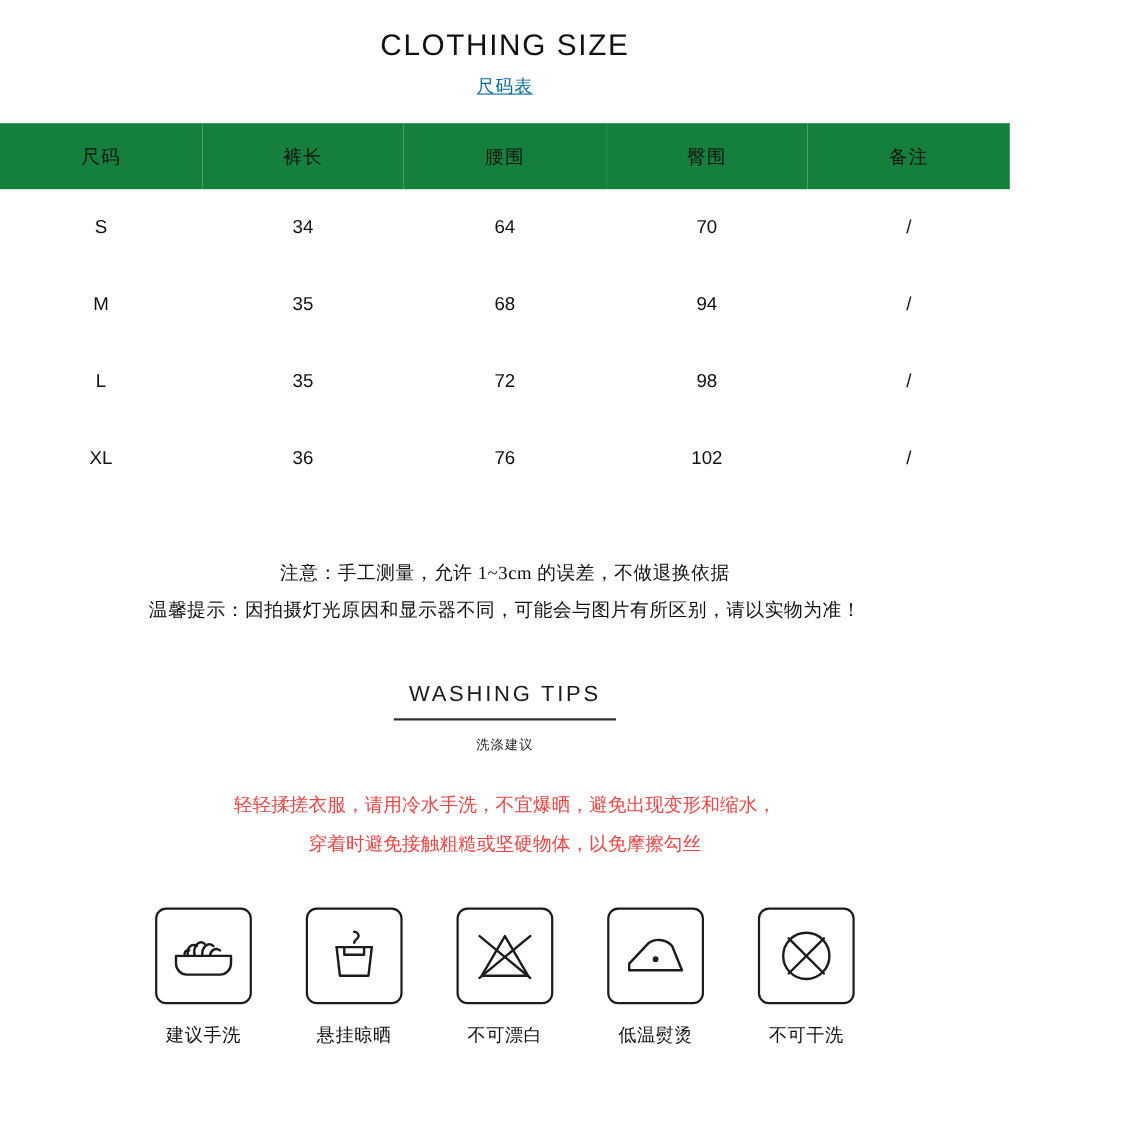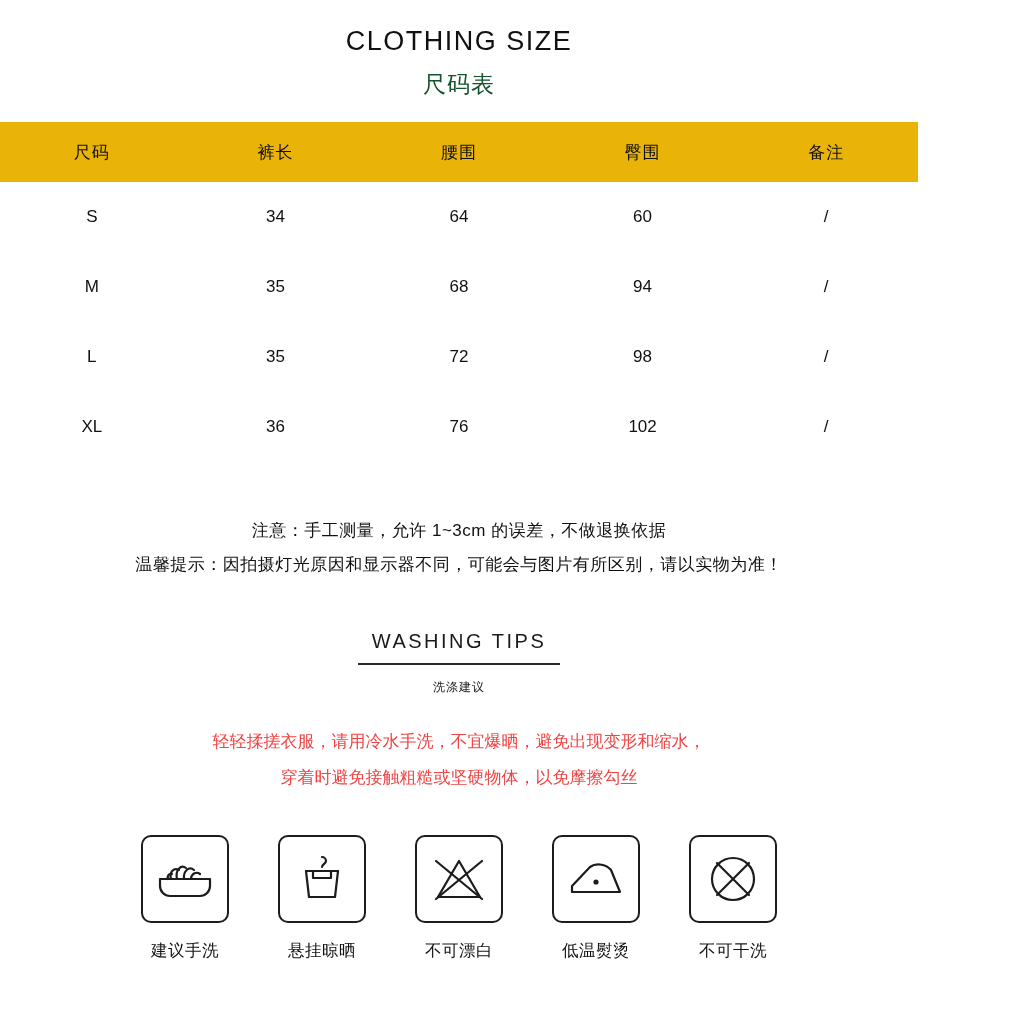--- a/index.html
+++ b/index.html
@@ -25,35 +25,36 @@
     text-align: center;
     padding-top: 26px;
   }
   .head .title-en {
     font-size: 27px;
     letter-spacing: 1.5px;
     color: #111;
     font-weight: 400;
   }
   .head .title-cn {
-    font-size: 23px;
+    font-size: 16px;
     margin-top: 12px;
-    color: #14532d;
+    color: #0369a1;
     letter-spacing: 1px;
+    text-decoration: underline;
   }
 
   
   .size-table {
     width: 100%;
     border-collapse: collapse;
     margin-top: 22px;
     table-layout: fixed;
   }
   .size-table thead tr {
-    background: #eab308;
+    background: #15803d;
   }
   .size-table th {
     font-size: 17px;
     font-weight: 400;
     color: #111;
     height: 58px;
     vertical-align: middle;
     letter-spacing: 1px;
   }
   .size-table td {
@@ -70,21 +71,21 @@
   .col-note   { width: 20%; }
 
   
   .notes {
     text-align: center;
     margin-top: 52px;
     line-height: 2.0;
     font-size: 17px;
     color: #111;
   }
-  .notes div { letter-spacing: 0.5px; }
+  .notes div { letter-spacing: 0.5px; font-family: Liberation Serif, serif; }
 
   
   .wash-head {
     text-align: center;
     margin-top: 48px;
   }
   .wash-head .en {
     font-size: 20px;
     letter-spacing: 2.5px;
     display: inline-block;
@@ -153,21 +154,21 @@
         <th class="col-b">腰围</th>
         <th class="col-c">臀围</th>
         <th class="col-note">备注</th>
       </tr>
     </thead>
     <tbody>
       <tr>
         <td>S</td>
         <td>34</td>
         <td>64</td>
-        <td>60</td>
+        <td>70</td>
         <td>/</td>
       </tr>
       <tr>
         <td>M</td>
         <td>35</td>
         <td>68</td>
         <td>94</td>
         <td>/</td>
       </tr>
       <tr>

